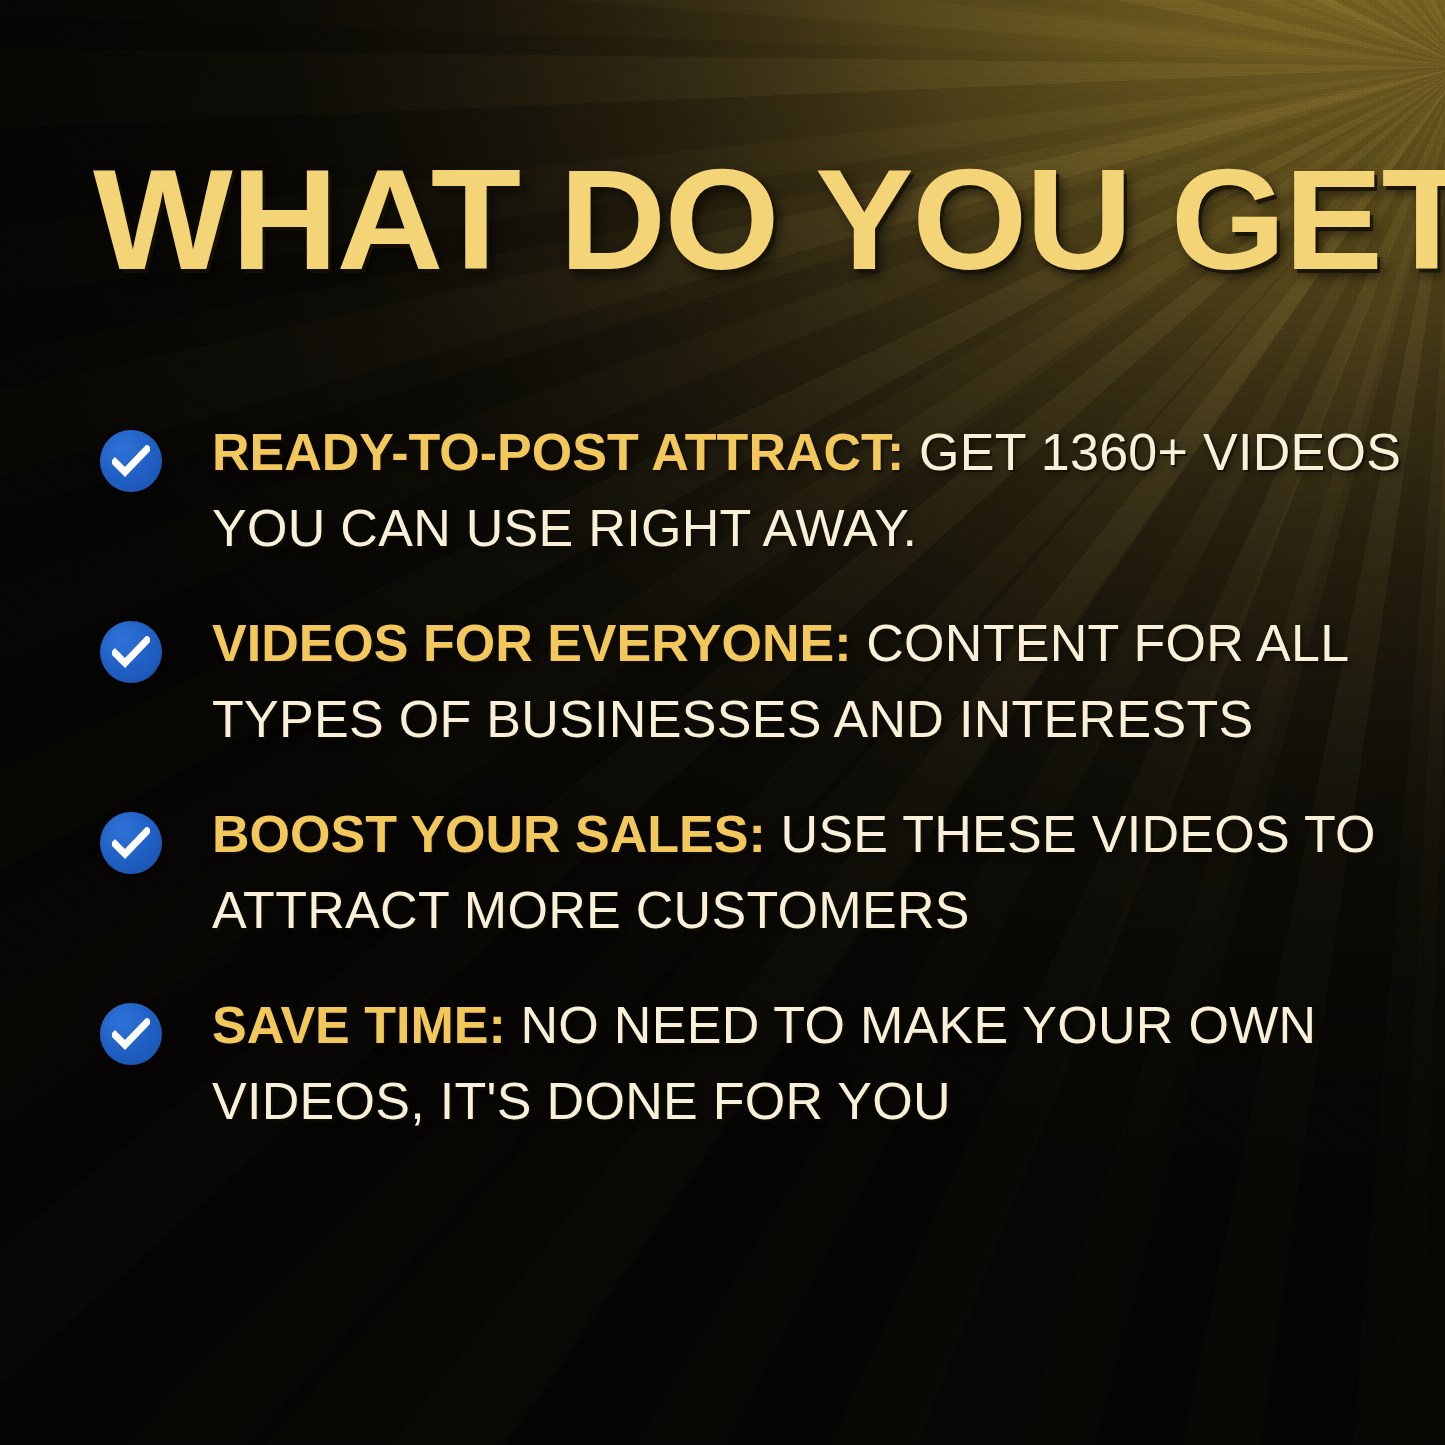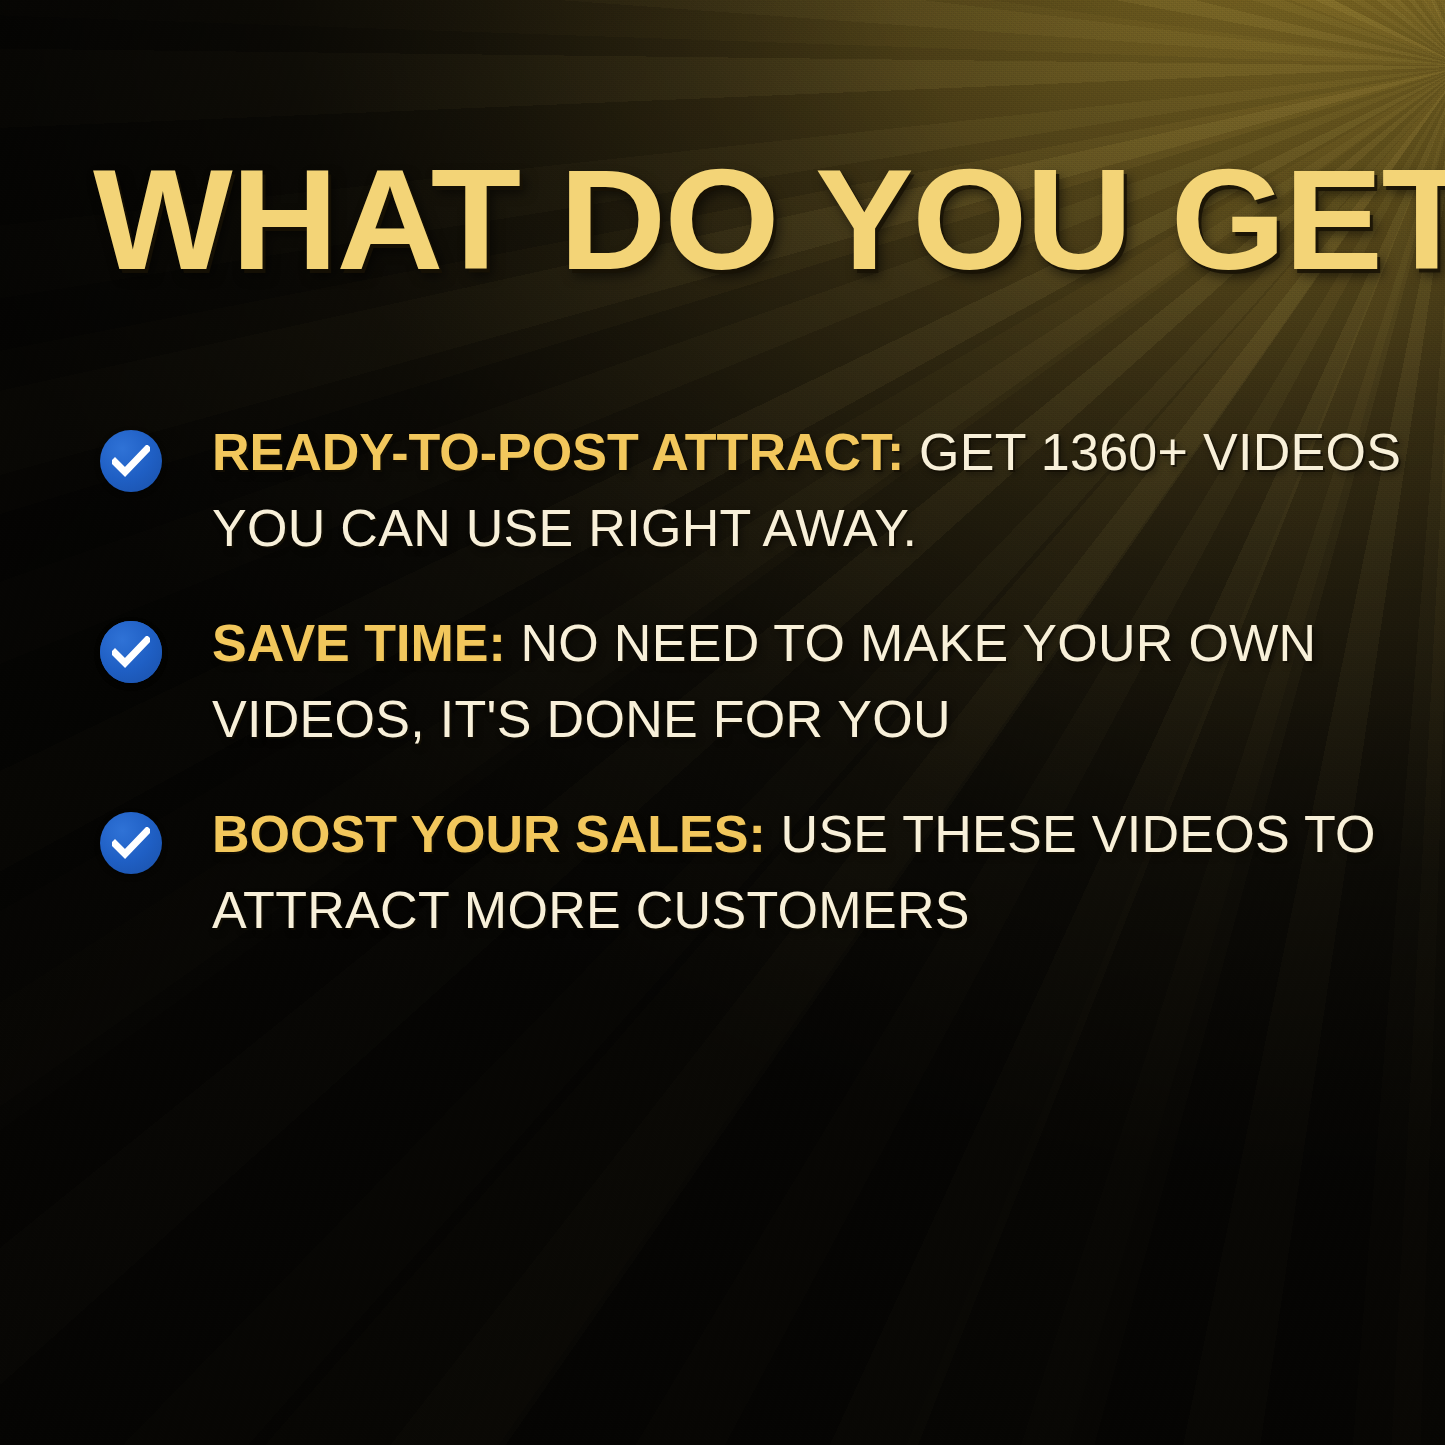--- a/index.html
+++ b/index.html
@@ -195,39 +195,42 @@
           <span class="bullet-lead">READY-TO-POST ATTRACT:</span><span> GET 1360+ VIDEOS YOU CAN USE RIGHT AWAY.</span>
         </div>
       </div>
 
       <div class="bullet">
         <span class="check-badge">
           <svg viewBox="0 0 38 32" aria-hidden="true">
             <path d="M3 17 L13 27 L35 4" fill="none" stroke="#ffffff" stroke-width="7" stroke-linecap="square" stroke-linejoin="miter"></path>
           </svg>
         </span>
+        <div class="bullet-text">
+          <span class="bullet-lead">VIDEOS FOR EVERYONE:</span><span> CONTENT FOR ALL TYPES OF BUSINESSES AND INTERESTS</span>
+        </div>
+      </div>
+
+      <div class="bullet">
+        <span class="check-badge">
+          <svg viewBox="0 0 38 32" aria-hidden="true">
+            <path d="M3 17 L13 27 L35 4" fill="none" stroke="#ffffff" stroke-width="7" stroke-linecap="square" stroke-linejoin="miter"></path>
+          </svg>
+        </span>
+        <div class="bullet-text">
+          <span class="bullet-lead">BOOST YOUR SALES:</span><span> USE THESE VIDEOS TO ATTRACT MORE CUSTOMERS</span>
+        </div>
       </div>
 
       <div class="bullet">
         <span class="check-badge">
           <svg viewBox="0 0 38 32" aria-hidden="true">
             <path d="M3 17 L13 27 L35 4" fill="none" stroke="#ffffff" stroke-width="7" stroke-linecap="square" stroke-linejoin="miter"></path>
           </svg>
         </span>
         <div class="bullet-text">
           <span class="bullet-lead">SAVE TIME:</span><span> NO NEED TO MAKE YOUR OWN VIDEOS, IT'S DONE FOR YOU</span>
-        </div>
-      </div>
-
-      <div class="bullet">
-        <span class="check-badge">
-          <svg viewBox="0 0 38 32" aria-hidden="true">
-            <path d="M3 17 L13 27 L35 4" fill="none" stroke="#ffffff" stroke-width="7" stroke-linecap="square" stroke-linejoin="miter"></path>
-          </svg>
-        </span>
-        <div class="bullet-text">
-          <span class="bullet-lead">BOOST YOUR SALES:</span><span> USE THESE VIDEOS TO ATTRACT MORE CUSTOMERS</span>
         </div>
       </div>
 
     </div>
   </div>
 </div>
 
 </body></html>

